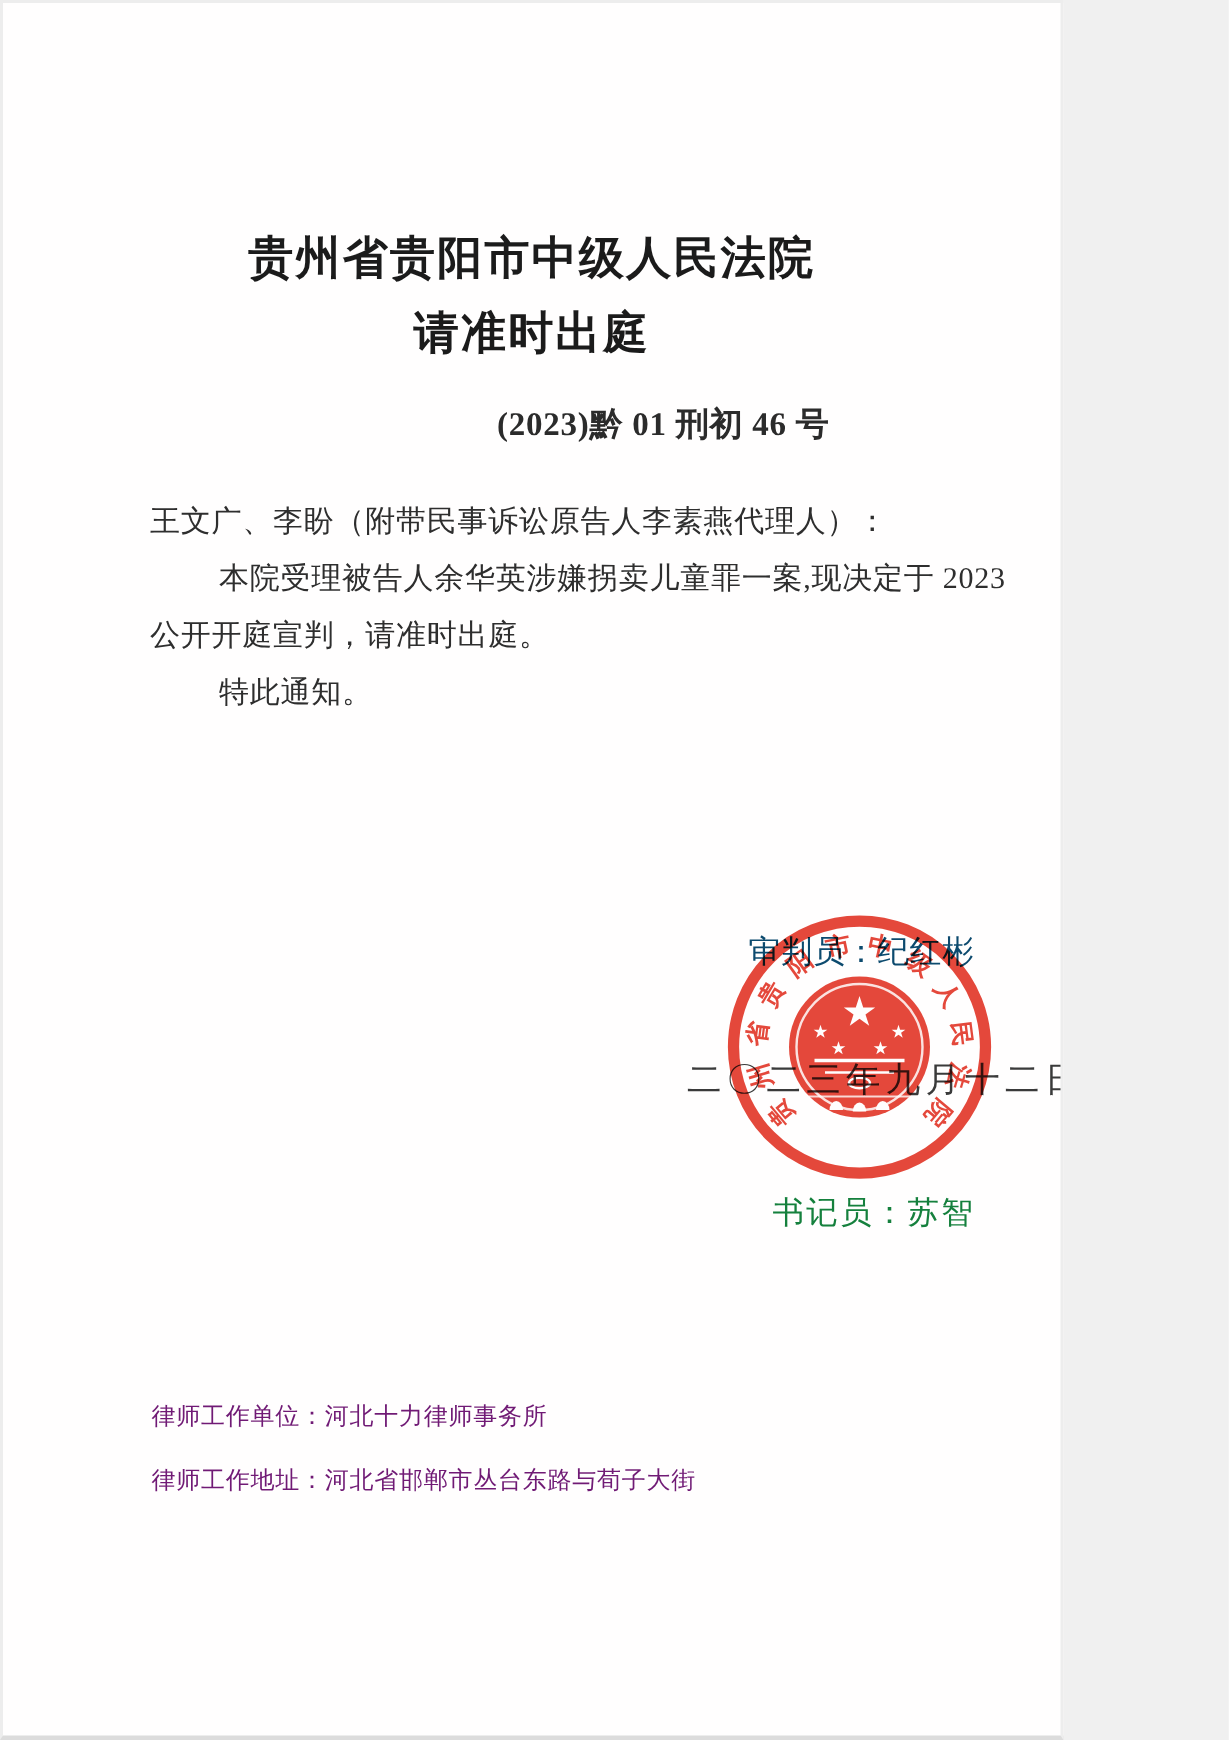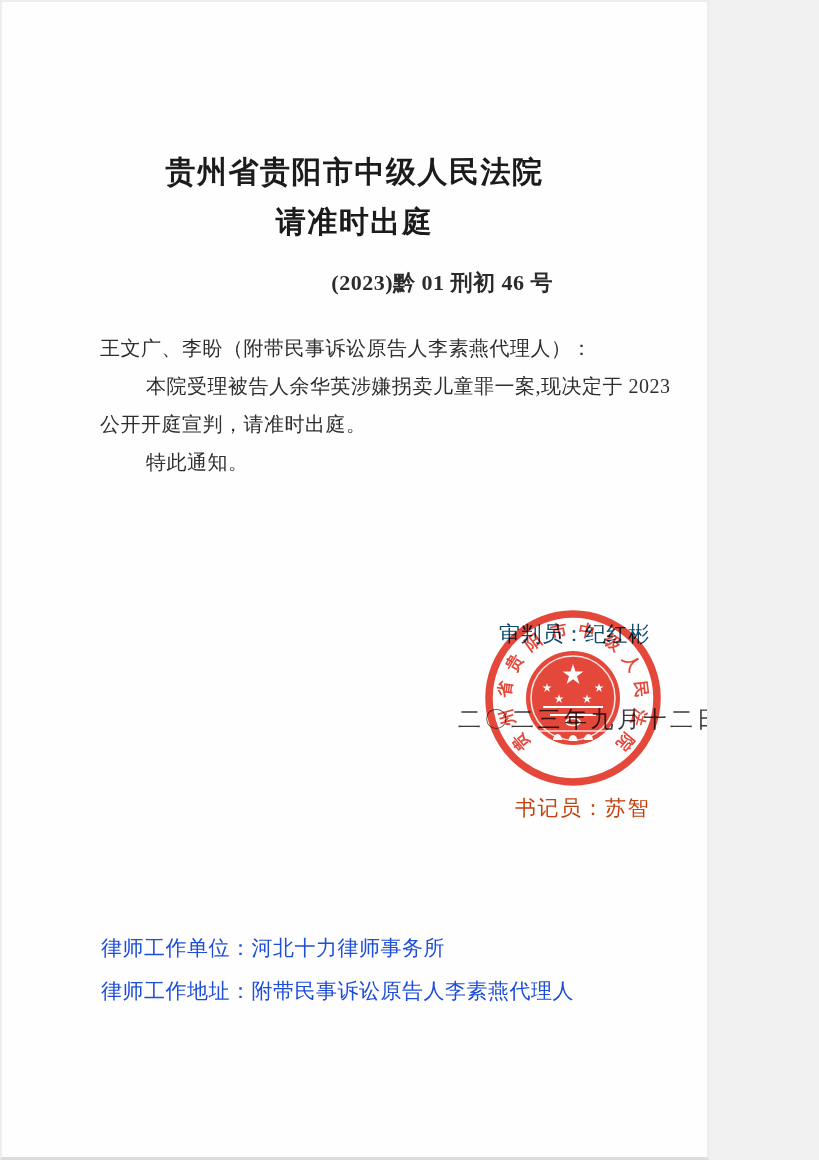--- a/index.html
+++ b/index.html
@@ -60,28 +60,28 @@
   }
   .date-line {
     left: 456px; top: 702px;
     font-size: 23px;
     color: #3a3a3a;
     letter-spacing: 3.5px;
   }
   .clerk-line {
     left: 513px; top: 792px;
     font-size: 21px;
-    color: #c2410c;
+    color: #15803d;
     letter-spacing: 1.5px;
   }
 
   .footer-line {
     left: 99px;
-    font-size: 21px;
-    color: #1d4ed8;
+    font-size: 16px;
+    color: #701a75;
     letter-spacing: 0.5px;
   }
   .footer-1 { top: 932px; }
   .footer-2 { top: 975px; }
 
   .seal {
     position: absolute;
     left: 479px; top: 604px;
     width: 184px; height: 184px;
     mix-blend-mode: multiply;
@@ -113,21 +113,21 @@
   </div>
 
   <div class="abs judge-line">审判员：纪红彬</div>
 
   <div class="abs date-line">二〇二三年九月十二日</div>
 
   <div class="abs clerk-line">书记员：苏智</div>
 
   <div class="abs footer-line footer-1">律师工作单位：河北十力律师事务所</div>
 
-  <div class="abs footer-line footer-2">律师工作地址：附带民事诉讼原告人李素燕代理人</div>
+  <div class="abs footer-line footer-2">律师工作地址：河北省邯郸市丛台东路与荀子大街</div>
 
   <svg class="seal" viewBox="-92 -92 184 184">
     <defs>
       <path id="star" d="M0,-1 L0.2245,-0.309 L0.951,-0.309 L0.363,0.118 L0.588,0.809 L0,0.382 L-0.588,0.809 L-0.363,0.118 L-0.951,-0.309 L-0.2245,-0.309 Z"></path>
     </defs>
 
     <circle r="84" fill="none" stroke="var(--seal-color, #e23a2c)" stroke-width="7.5"></circle>
 
     <g id="seal-ring-chars">
         <text transform="rotate(-130) translate(0,-63)" text-anchor="middle" class="seal-char">贵</text>

